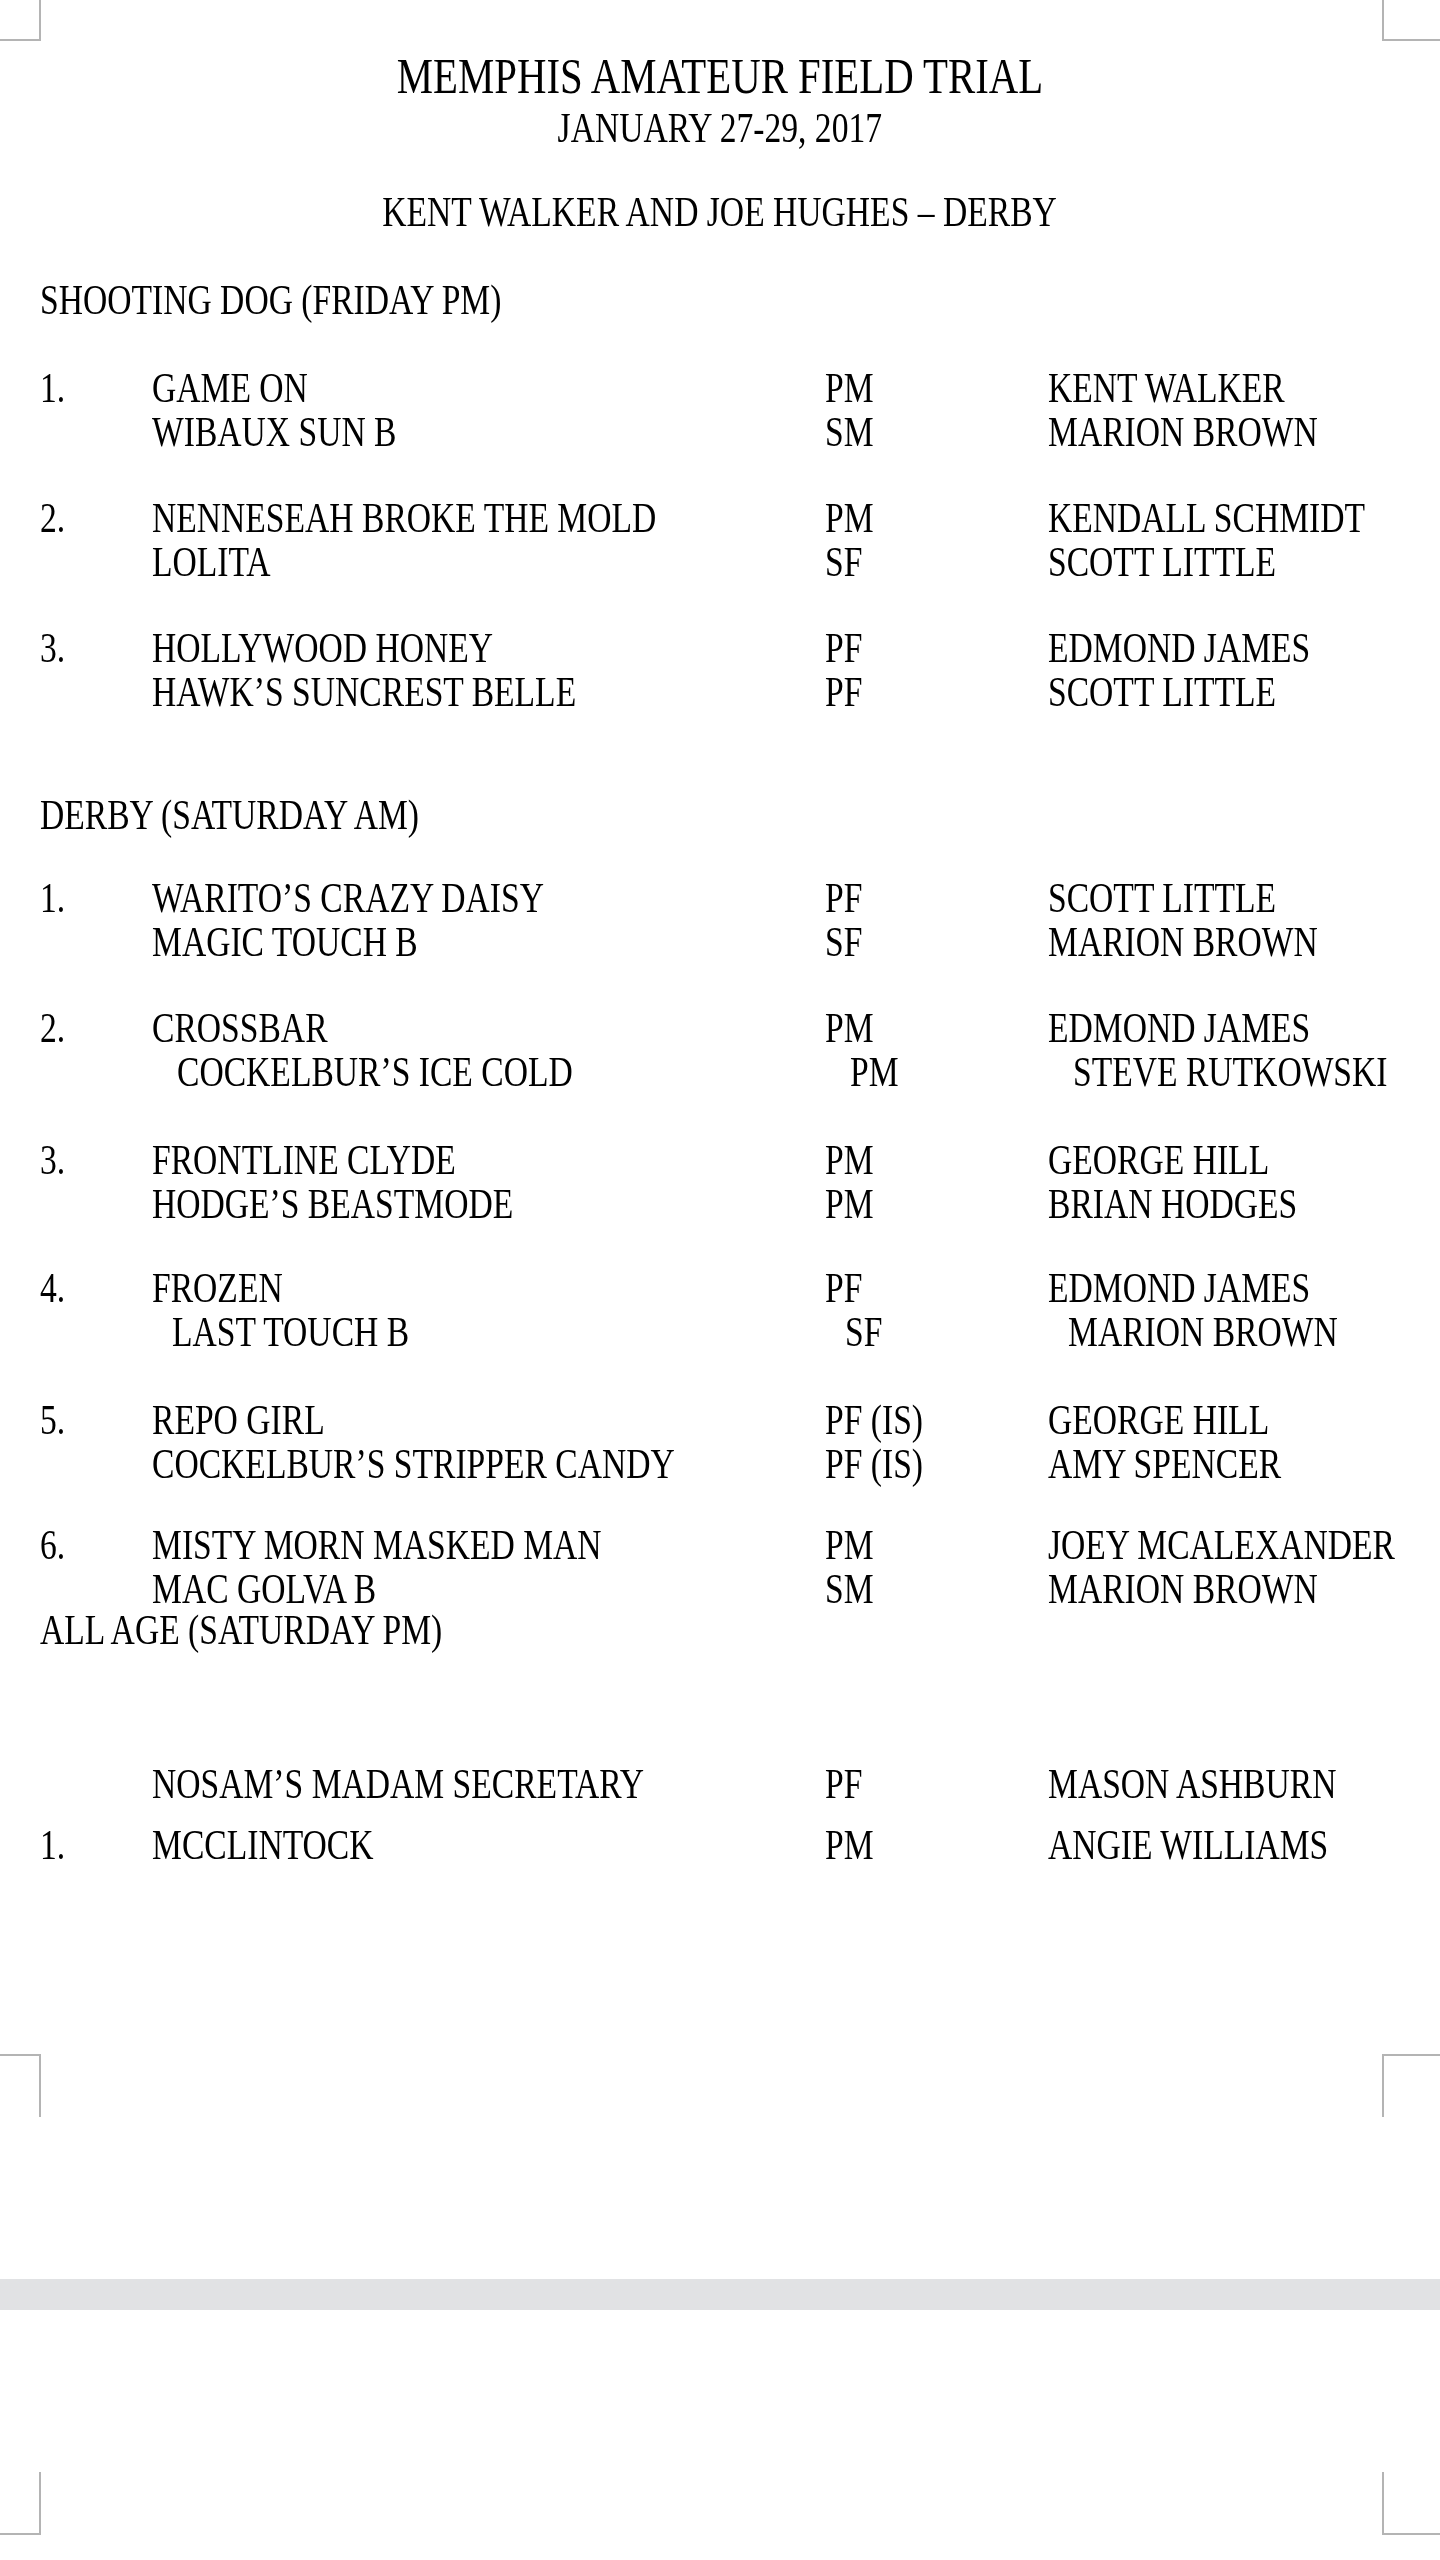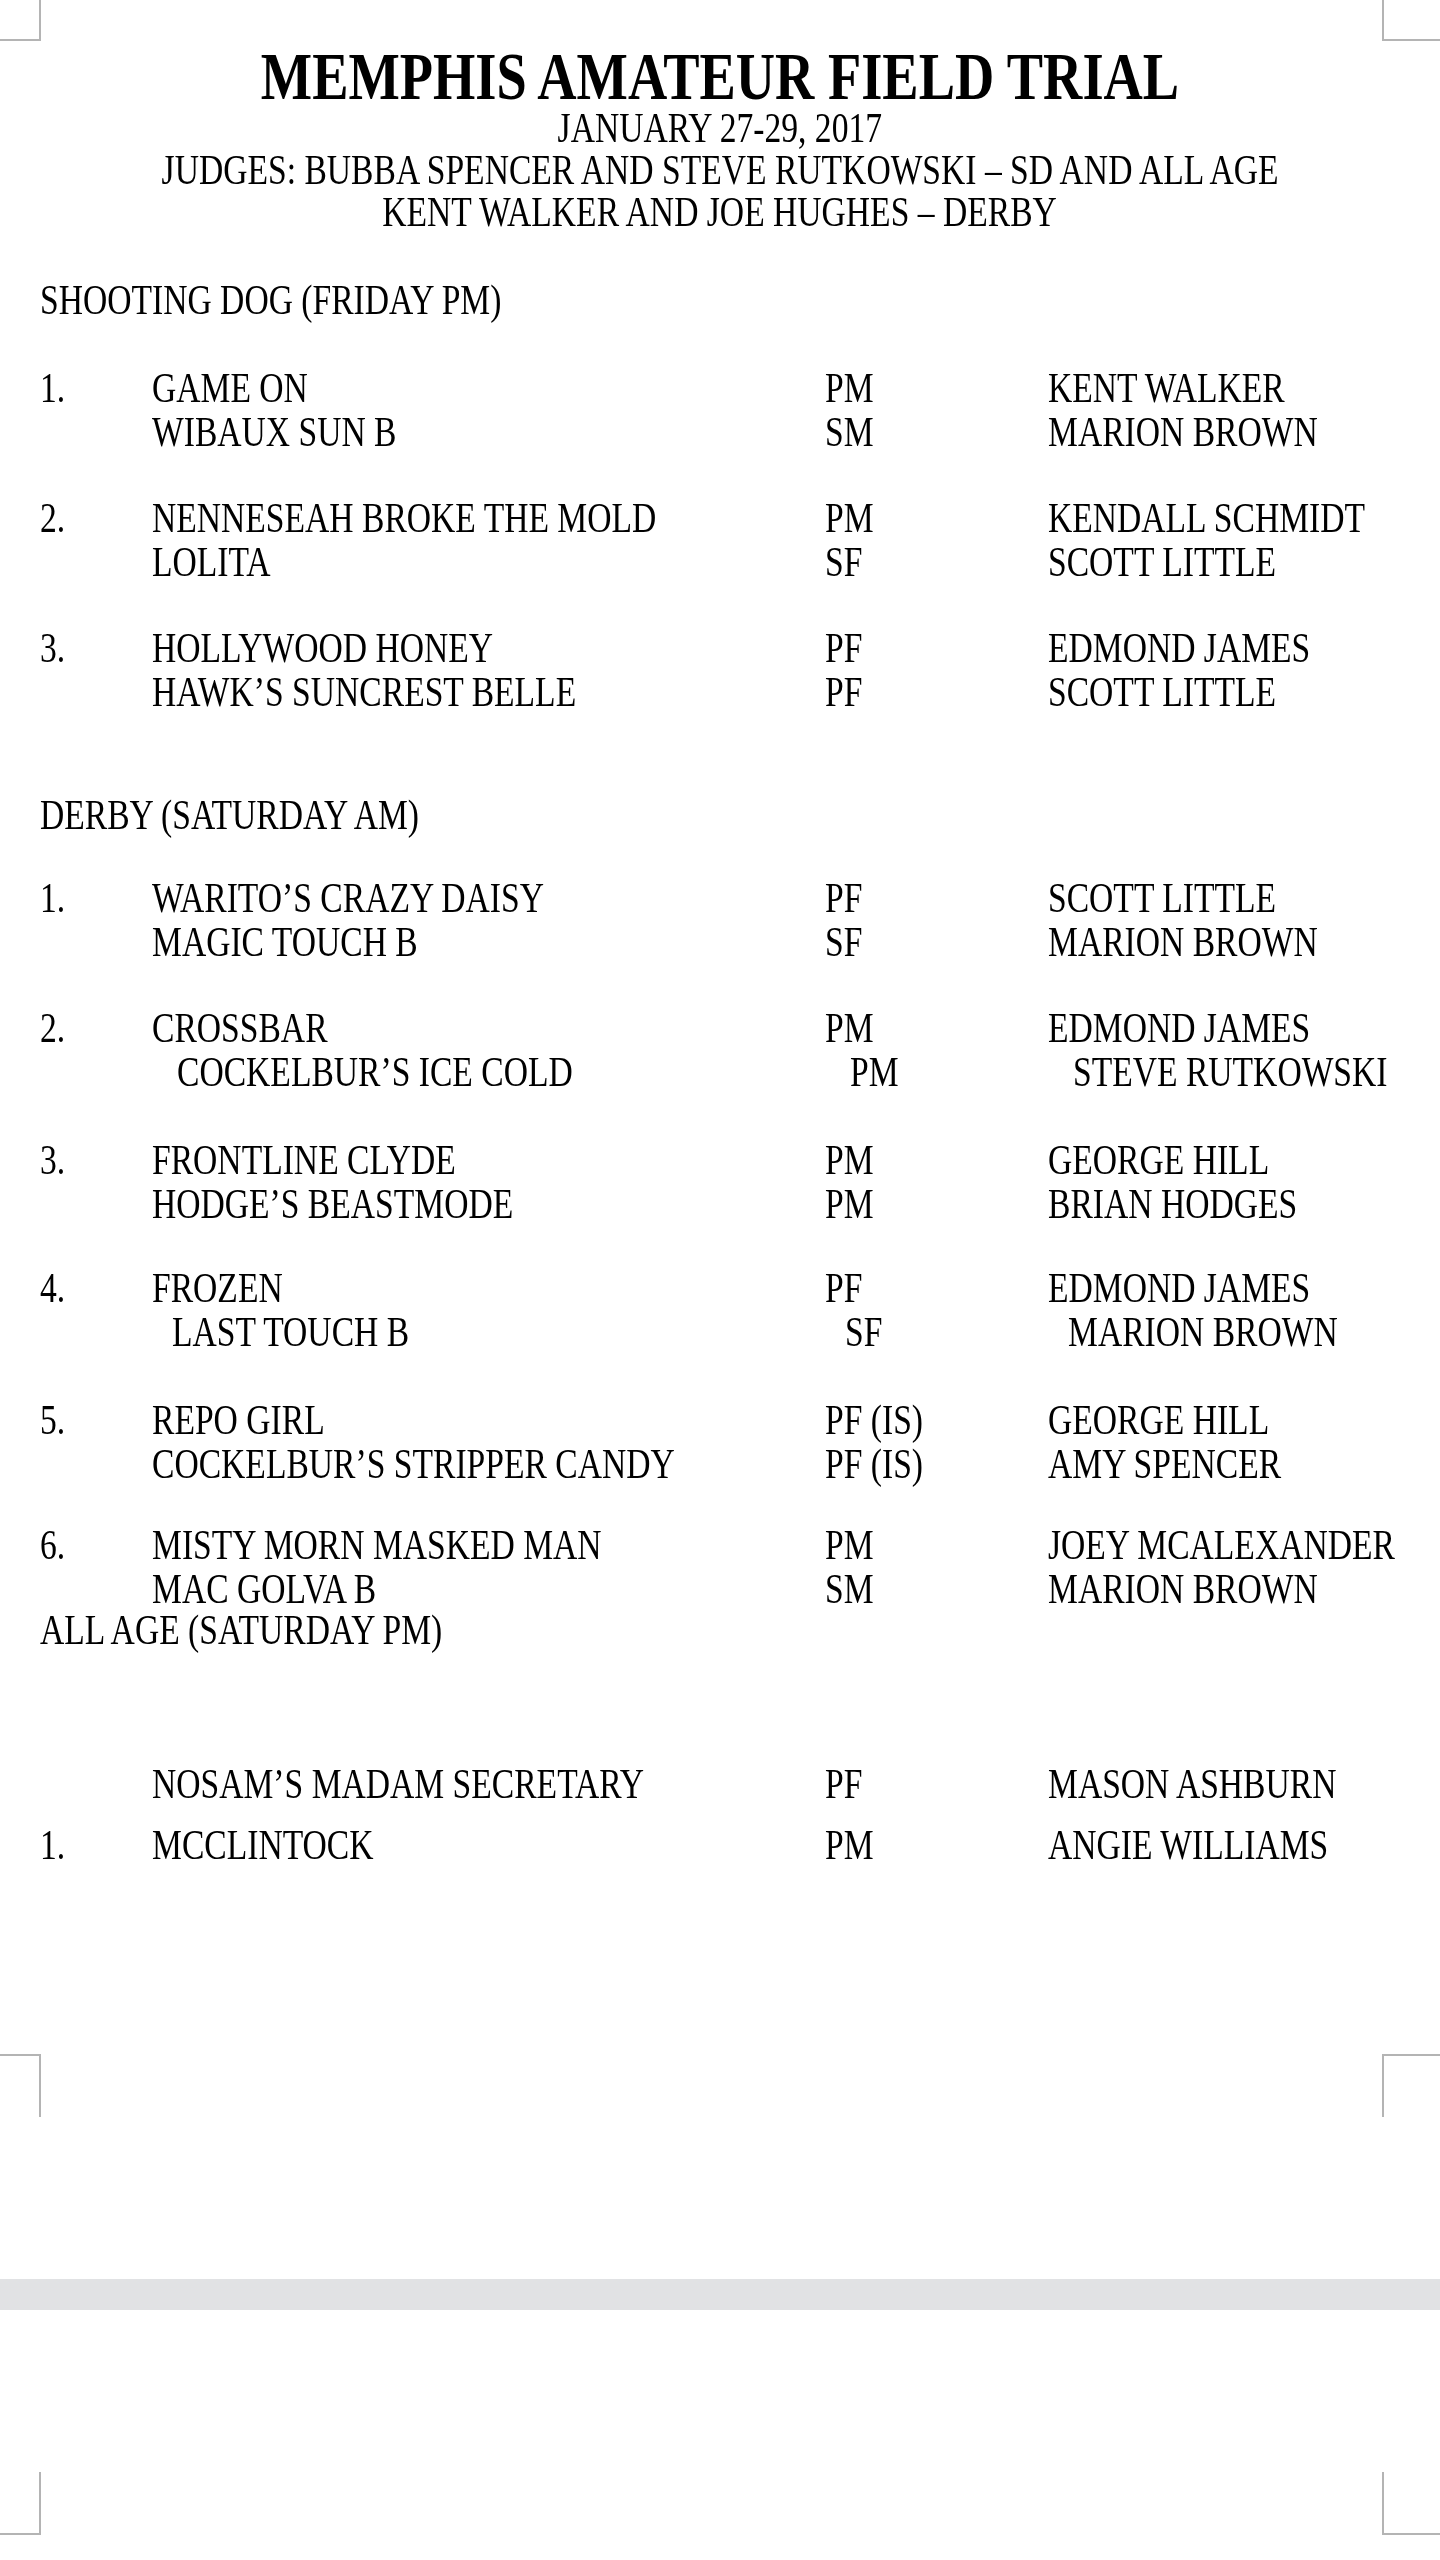--- a/index.html
+++ b/index.html
@@ -9,21 +9,21 @@
     position:relative;
     overflow:hidden;
     font-family:"Liberation Serif","DejaVu Serif",serif;
     color:#000000;
   }
   .page{position:absolute;left:0;top:0;width:1440px;height:2560px;}
 
   
   .center-line{position:absolute;left:0;width:1440px;text-align:center;white-space:nowrap;}
   .center-line > span{display:inline-block;transform:scaleX(0.80);transform-origin:center;}
-  .title-line{top:36px;font-size:68px;line-height:80px;font-weight:bold;}
+  .title-line{top:36px;font-size:51px;line-height:80px;}
   .sub-line{font-size:42px;line-height:44px;}
 
   
   .row{position:absolute;left:0;width:1440px;height:44px;font-size:42px;line-height:44px;white-space:nowrap;}
   .row > span{position:absolute;top:0;transform:scaleX(0.80);transform-origin:left center;white-space:nowrap;}
   .col-num{left:40px;}
   .col-name{left:152px;}
   .col-sex{left:825px;}
   .col-handler{left:1048px;}
   .section-heading{left:40px;}
@@ -47,23 +47,20 @@
   <div class="mark mark-v" style="left:39px;top:0;height:41px;"></div>
   <div class="mark mark-h" style="left:0;top:39px;width:41px;"></div>
   <div class="mark mark-v" style="left:1382px;top:0;height:41px;"></div>
   <div class="mark mark-h" style="left:1382px;top:39px;width:58px;"></div>
 
   <div class="center-line title-line">
     <span>MEMPHIS AMATEUR FIELD TRIAL</span>
   </div>
   <div class="center-line sub-line" style="top:106px;">
     <span>JANUARY 27-29, 2017</span>
-  </div>
-  <div class="center-line sub-line" style="top:148px;">
-    <span>JUDGES: BUBBA SPENCER AND STEVE RUTKOWSKI – SD AND ALL AGE</span>
   </div>
   <div class="center-line sub-line" style="top:190px;">
     <span>KENT WALKER AND JOE HUGHES – DERBY</span>
   </div>
 
   <div class="row" style="top:278px;">
     <span class="section-heading">SHOOTING DOG (FRIDAY PM)</span>
   </div>
   <div class="row" style="top:366px;">
     <span class="col-num">1.</span>

